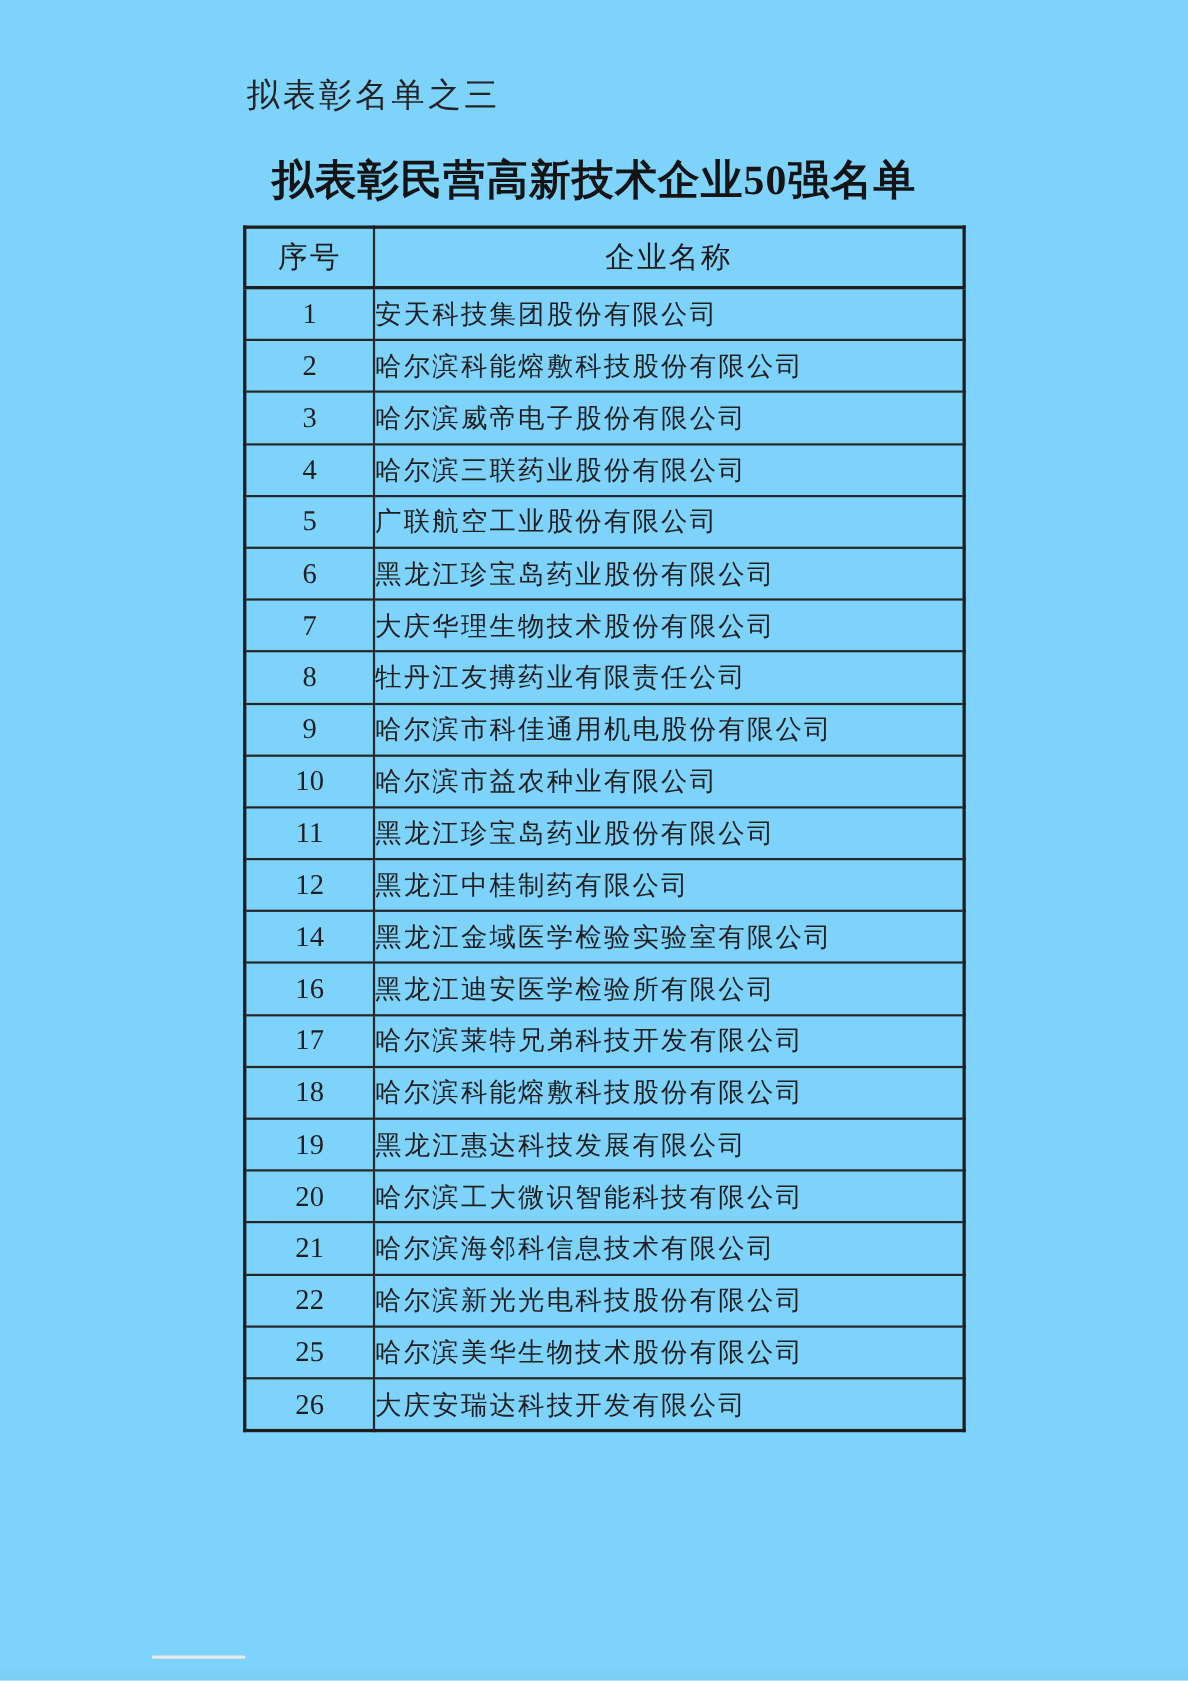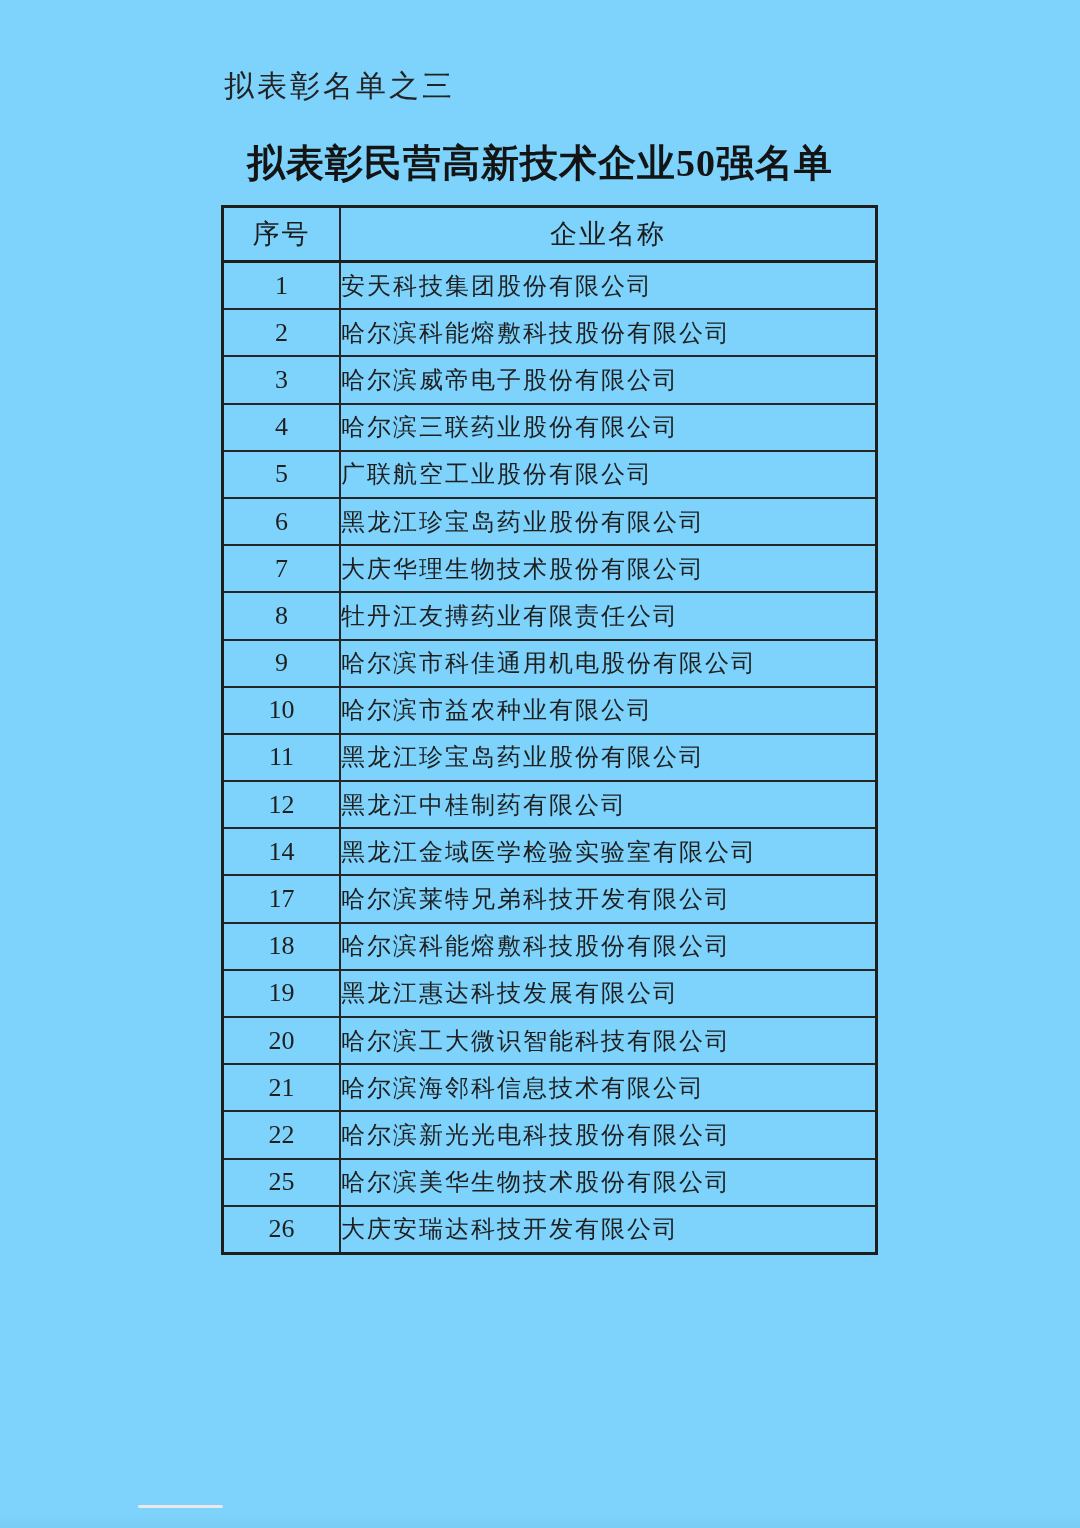--- a/index.html
+++ b/index.html
@@ -162,20 +162,24 @@
     </tr>
         <tr>
       <td class="cell-index">12</td>
       <td class="cell-name">黑龙江中桂制药有限公司</td>
     </tr>
         <tr>
       <td class="cell-index">14</td>
       <td class="cell-name">黑龙江金域医学检验实验室有限公司</td>
     </tr>
         <tr>
+      <td class="cell-index">16</td>
+      <td class="cell-name">黑龙江迪安医学检验所有限公司</td>
+    </tr>
+        <tr>
       <td class="cell-index">17</td>
       <td class="cell-name">哈尔滨莱特兄弟科技开发有限公司</td>
     </tr>
         <tr>
       <td class="cell-index">18</td>
       <td class="cell-name">哈尔滨科能熔敷科技股份有限公司</td>
     </tr>
         <tr>
       <td class="cell-index">19</td>
       <td class="cell-name">黑龙江惠达科技发展有限公司</td>

